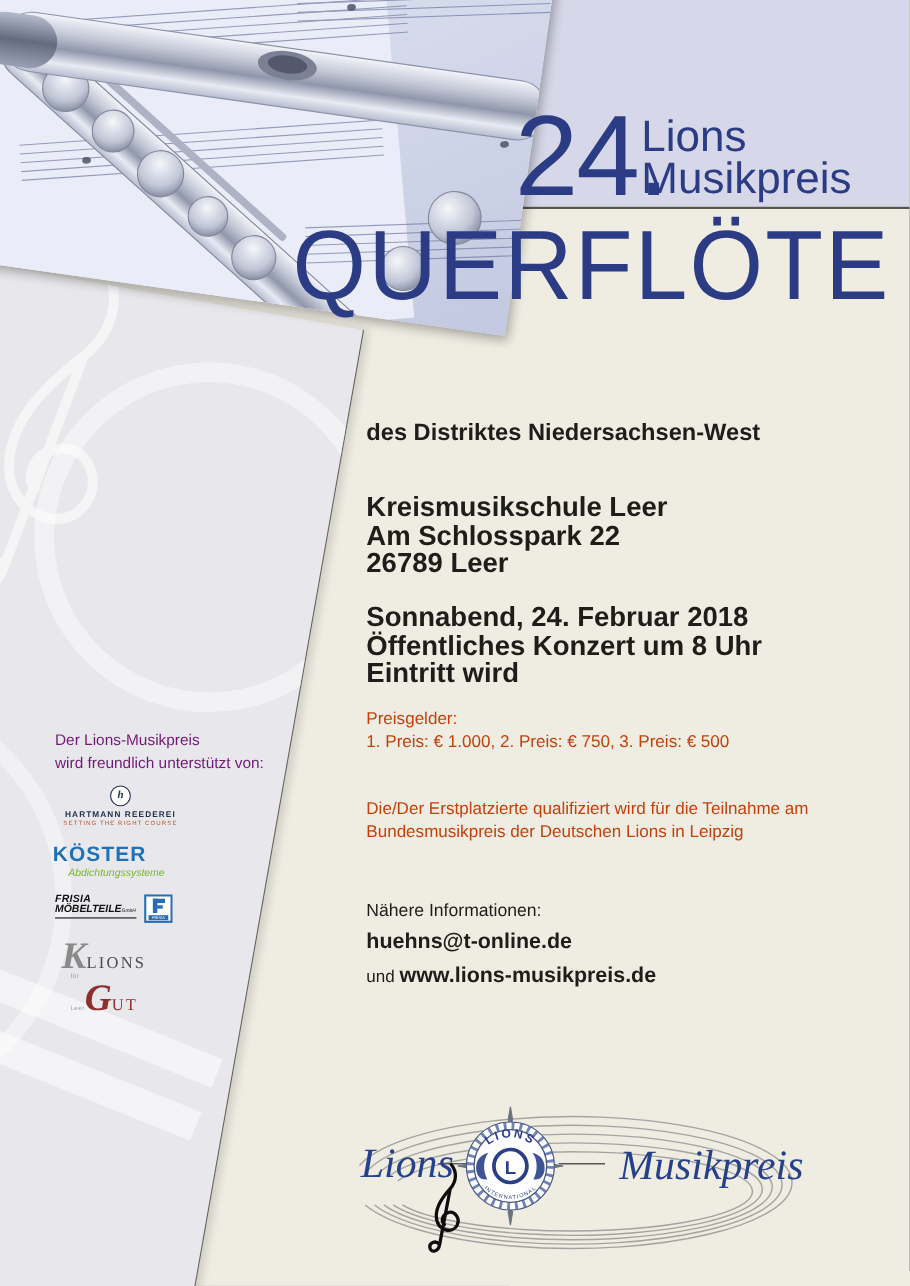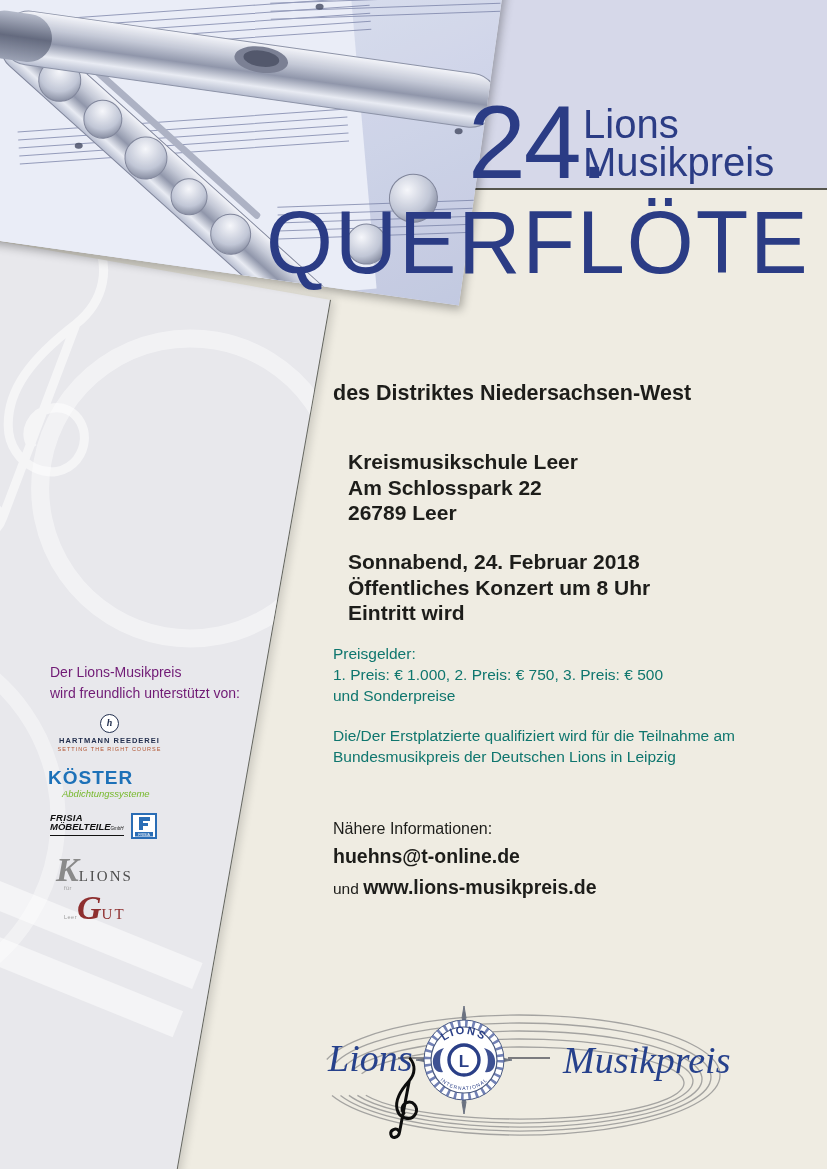--- a/index.html
+++ b/index.html
@@ -26,23 +26,23 @@
   
   .num24{left:468px;top:90px;color:#2b3c85;font-size:104px;line-height:1;
          letter-spacing:-2px;}
   .brand{left:583px;top:105px;color:#2b3c85;font-size:40px;line-height:38px;
          letter-spacing:0;}
   .instrument{left:266px;top:197px;color:#2b3c85;font-size:86px;font-weight:400;
          letter-spacing:2px;line-height:1;transform:scaleY(1.04);transform-origin:top left;}
 
   
   .dark{color:#1d1d1a;}
-  .gray{color:#0f766e;}
+  .gray{color:#c2410c;}
   .h-sub{left:333px;top:381px;font-size:21.5px;font-weight:bold;}
-  .blk{left:348px;font-size:21px;font-weight:bold;line-height:25.5px;}
+  .blk{left:333px;font-size:25px;font-weight:bold;line-height:25.5px;}
   .blk-gray{left:333px;font-size:15.5px;line-height:21px;}
   .contact-h{left:333px;top:820px;font-size:16px;}
   .email{left:333px;top:845px;font-size:19.5px;font-weight:bold;}
   .webline{left:333px;top:876px;font-size:15.5px;}
   .webline b{font-size:19.5px;}
 
   
   .sp-intro{left:50px;top:662px;font-size:14px;line-height:21px;color:#701a75;}
   .hartmann{left:52px;top:712px;width:115px;text-align:center;}
   .h-ball{display:inline-block;width:17px;height:17px;border:1px solid #23304f;
@@ -185,21 +185,20 @@
 
   <div class="abs blk dark" style="top:549px;">
     <div>Sonnabend, 24. Februar 2018</div>
     <div>Öffentliches Konzert um 8 Uhr</div>
     <div>Eintritt wird</div>
   </div>
 
   <div class="abs blk-gray gray" style="top:643px;">
     <div>Preisgelder:</div>
     <div>1. Preis: € 1.000, 2. Preis: € 750, 3. Preis: € 500</div>
-    <div>und Sonderpreise</div>
   </div>
 
   <div class="abs blk-gray gray" style="top:725px;">
     <div>Die/Der Erstplatzierte qualifiziert wird für die Teilnahme am</div>
     <div>Bundesmusikpreis der Deutschen Lions in Leipzig</div>
   </div>
 
   <div class="abs contact-h dark">Nähere Informationen:</div>
   <div class="abs email dark">huehns@t-online.de</div>
   <div class="abs webline dark">

